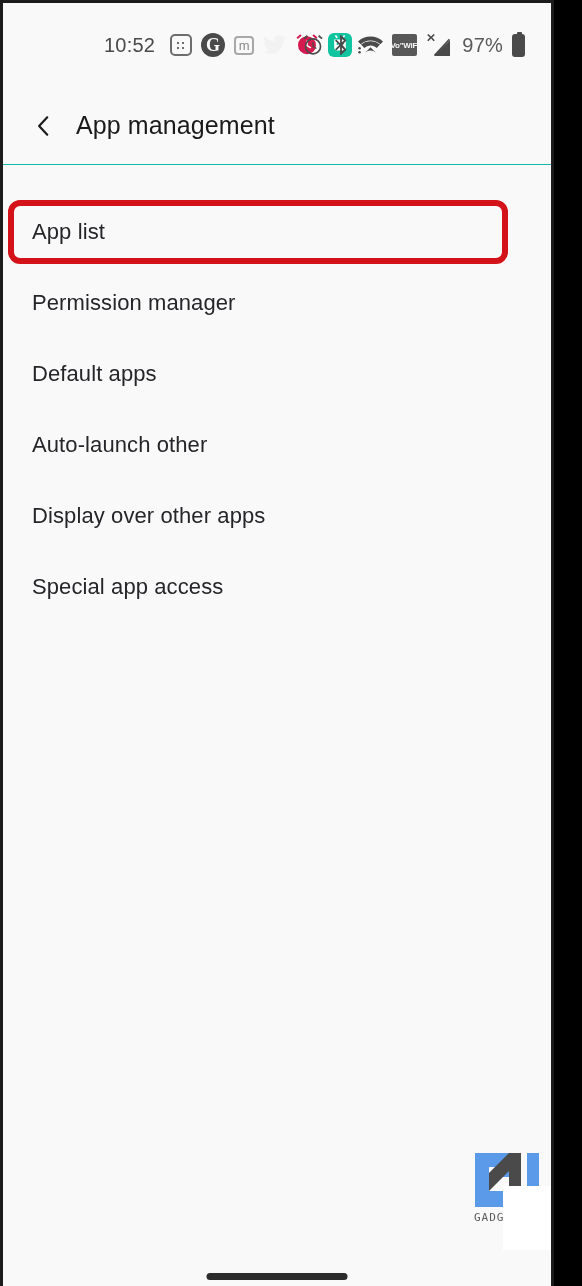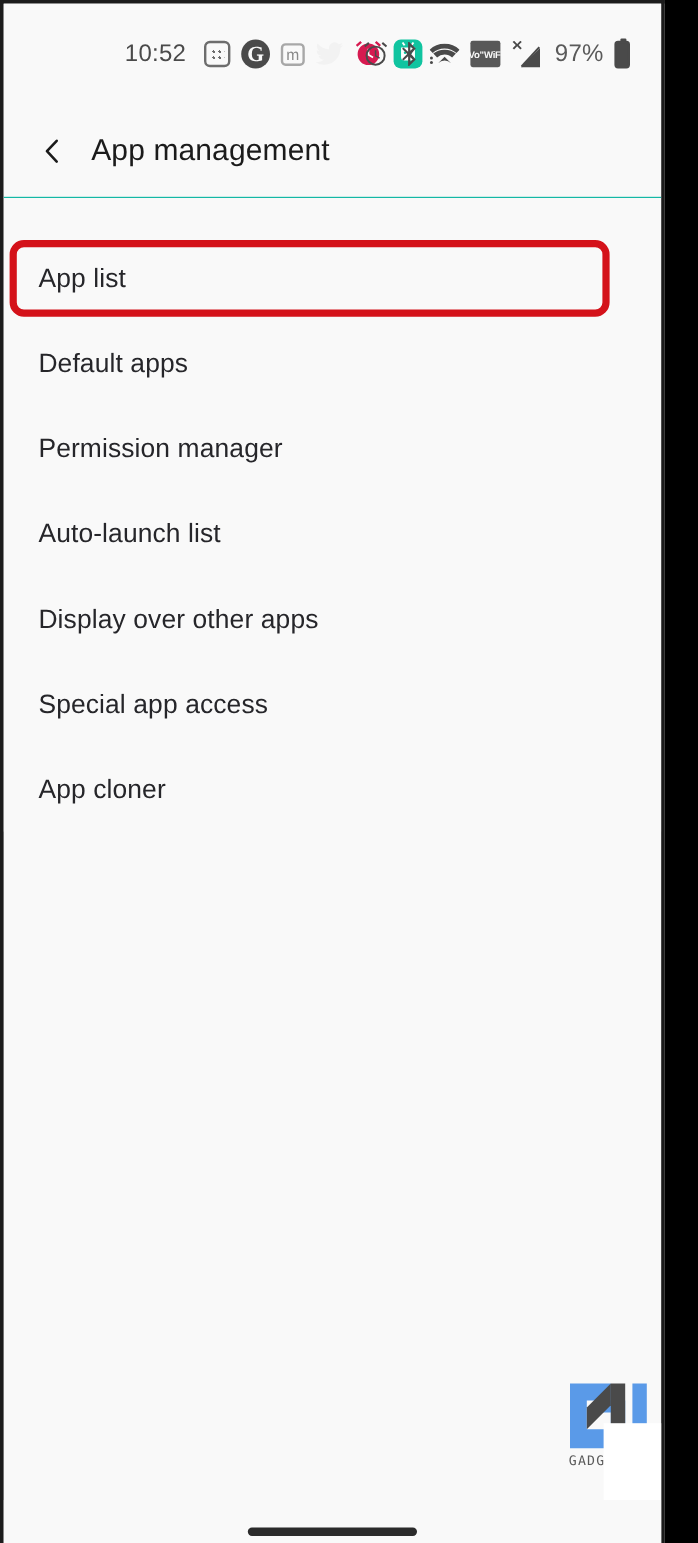--- a/index.html
+++ b/index.html
@@ -357,42 +357,39 @@
     <div id="page-title">App management</div>
   </div>
 
   <div id="list">
 
     <div class="row">
       <span class="row-label">App list</span>
     </div>
 
     <div class="row">
+      <span class="row-label">Permission manager</span>
+    </div>
+
+    <div class="row">
       <span class="row-label">Default apps</span>
     </div>
 
     <div class="row">
-      <span class="row-label">Permission manager</span>
-    </div>
-
-    <div class="row">
-      <span class="row-label">Auto-launch list</span>
+      <span class="row-label">Auto-launch other</span>
     </div>
 
     <div class="row">
       <span class="row-label">Display over other apps</span>
     </div>
 
     <div class="row">
       <span class="row-label">Special app access</span>
     </div>
 
-    <div class="row">
-      <span class="row-label">App cloner</span>
-    </div>
   </div>
 
   <div id="highlight-box"></div>
 
   <div id="watermark">
     <svg class="wm-logo" viewBox="0 0 68 56" aria-hidden="true">
       <path fill="#5a9ae8" d="M2 2h34v14H16v24h20V26h-8V16h20v40H2z"></path>
       <path fill="#5a9ae8" d="M54 2h12v54H44V42h10z"></path>
       <path fill="#4a4a4a" d="M36 2 16 22v18l20-20z"></path>
       <path fill="#4a4a4a" d="M36 2h12v40H36z"></path>

